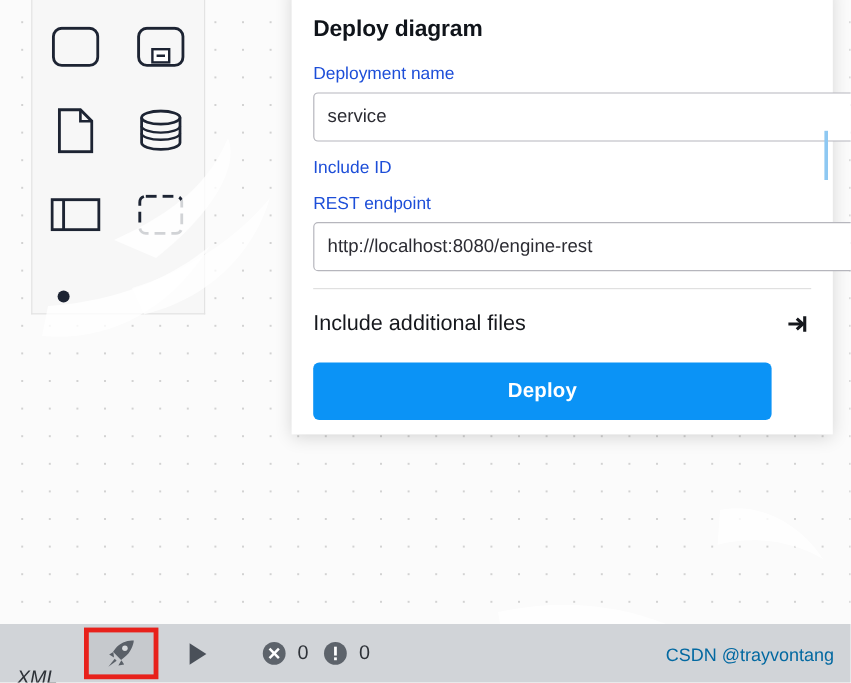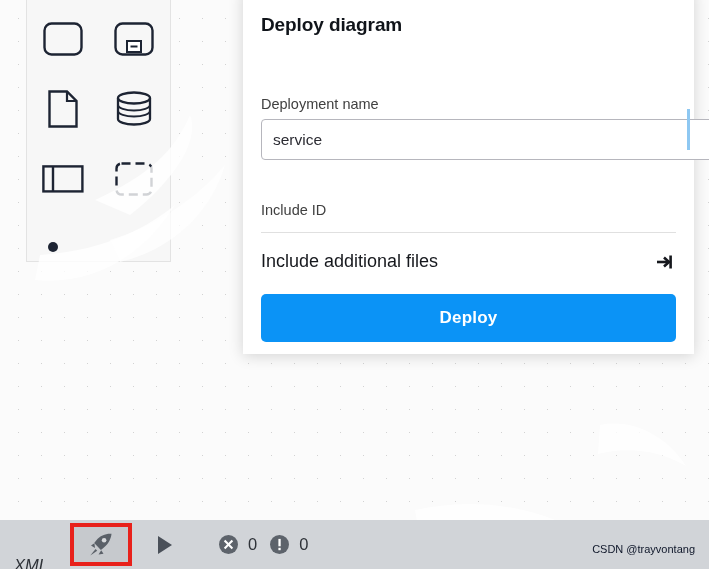--- a/index.html
+++ b/index.html
@@ -62,24 +62,23 @@
   .dlg-title {
     font-size: 19px;
     font-weight: bold;
     color: #10141a;
     padding: 26px 0 18px 0;
     letter-spacing: -0.1px;
   }
   .field { margin-bottom: 14px; }
   .field-label {
     font-size: 14.5px;
-    color: #404040;
+    color: #1d4ed8;
     margin-bottom: 7px;
     display: block;
-    margin-top: 42px;
   }
   .field-input {
     width: 454px;
     height: 41px;
     border: 1px solid #b6b6bd;
     border-radius: 4px;
     background: #fff;
     font-size: 15.5px;
     color: #2c2c33;
     padding: 0 11px;
@@ -108,21 +107,21 @@
     gap: 10px;
   }
   .include-label {
     font-size: 18px;
     color: #16181d;
   }
   .include-icon { width: 18px; height: 18px; display:block; }
 
   .deploy-btn {
     display: block;
-    width: 415px;
+    width: 382px;
     height: 48px;
     background: #0b93f6;
     color: #ffffff;
     border: none;
     border-radius: 5px;
     font-size: 17px;
     font-weight: bold;
     font-family: "Liberation Sans", sans-serif;
     cursor: pointer;
     letter-spacing: 0.2px;
@@ -155,22 +154,22 @@
     border: 4px solid #e8211b;
     margin: 0 2px;
   }
   .sb-play { padding: 0 14px 0 22px; display:flex; align-items:center; height:49px;}
   .sb-counts { display: flex; align-items: center; gap: 0; padding-left: 30px;}
   .cnt-group { display:flex; align-items:center; }
   .cnt-num { padding: 0 12px 0 9px; font-size: 16.5px; color: #2e3238;}
   .watermark {
     position: absolute;
     right: 14px; bottom: 14px;
-    font-size: 11px;
-    color: #0f172a;
+    font-size: 15px;
+    color: #0369a1;
     z-index: 61;
     white-space: nowrap;
   }
 </style>
 </head>
 <body>
 
 <div id="app">
 
   <div class="canvas">
@@ -257,20 +256,24 @@
 
     <div class="field">
       <label class="field-label">Deployment name</label>
       <input class="field-input" type="text" value="service" style="">
     </div>
 
     <div class="field">
       <label class="field-label">Include ID</label>
     </div>
 
+    <div class="field">
+      <label class="field-label">REST endpoint</label>
+      <input class="field-input" type="text" value="http://localhost:8080/engine-rest" style="">
+    </div>
 
     <div class="divider"></div>
 
     <div class="include-row">
       <span class="include-label">Include additional files</span>
       <svg class="include-icon" viewBox="0 0 18 18">
         <line x1="1" y1="9" x2="12" y2="9" stroke="#16181d" stroke-width="2.6"></line>
         <polyline points="8,4.5 13,9 8,13.5" stroke="#16181d" stroke-width="2.6" fill="none"></polyline>
         <line x1="14.6" y1="2.5" x2="14.6" y2="15.5" stroke="#16181d" stroke-width="2.6"></line>
       </svg>

